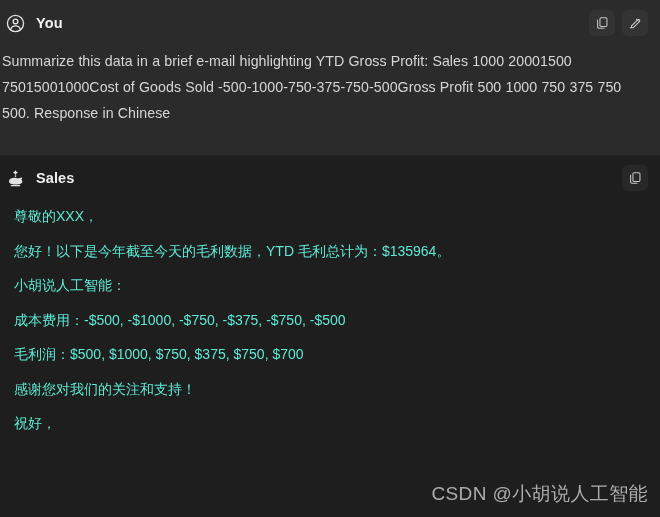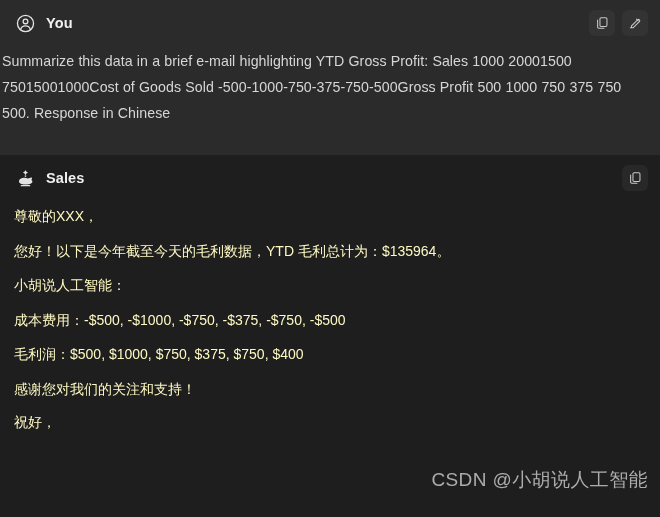--- a/index.html
+++ b/index.html
@@ -33,21 +33,21 @@
   .turn-genie {
     background: #1e1e1e;
     flex: 1 1 auto;
     position: relative;
     box-sizing: border-box;
   }
 
   .msg-header {
     display: flex;
     align-items: center;
-    padding: 14px 12px 0 14px;
+    padding: 14px 12px 0 4px;
     height: 32px;
     box-sizing: border-box;
   }
   .avatar {
     width: 22px;
     height: 22px;
     display: flex;
     align-items: center;
     justify-content: center;
     flex: 0 0 auto;
@@ -89,38 +89,37 @@
     padding: 16px 14px 0 2px;
     font-size: 14.2px;
     line-height: 26px;
     color: #d6d6d6;
     letter-spacing: 0.05px;
     word-spacing: 0.2px;
   }
 
   .genie-body {
     padding: 22px 14px 0 14px;
-    color: #fef9c3;
+    color: #5eead4;
     font-size: 14px;
   }
   .genie-body .para {
     line-height: 1;
     margin: 0 0 20.5px 0;
     white-space: nowrap;
   }
   .genie-body .para:last-child {
     margin-bottom: 12px;
-    font-family: Liberation Mono, monospace;
   }
 
   
   .watermark {
     position: absolute;
     right: 12px;
-    bottom: 24px;
+    bottom: 10px;
     font-size: 19px;
     color: #b9b9b9;
     opacity: 0.92;
     letter-spacing: 0.4px;
     pointer-events: none;
     white-space: nowrap;
   }
   svg { display: block; }
 </style>
 </head>
@@ -186,21 +185,21 @@
           </span>
         </button>
       </span>
     </div>
 
     <div class="genie-body">
       <p class="para">尊敬的XXX，</p>
       <p class="para">您好！以下是今年截至今天的毛利数据，YTD 毛利总计为：$135964。</p>
       <p class="para">小胡说人工智能：</p>
       <p class="para">成本费用：-$500, -$1000, -$750, -$375, -$750, -$500</p>
-      <p class="para">毛利润：$500, $1000, $750, $375, $750, $400</p>
+      <p class="para">毛利润：$500, $1000, $750, $375, $750, $700</p>
       <p class="para">感谢您对我们的关注和支持！</p>
       <p class="para">祝好，</p>
     </div>
 
     <div class="watermark">CSDN @小胡说人工智能</div>
   </div>
 
 </div>
 
 </body></html>

